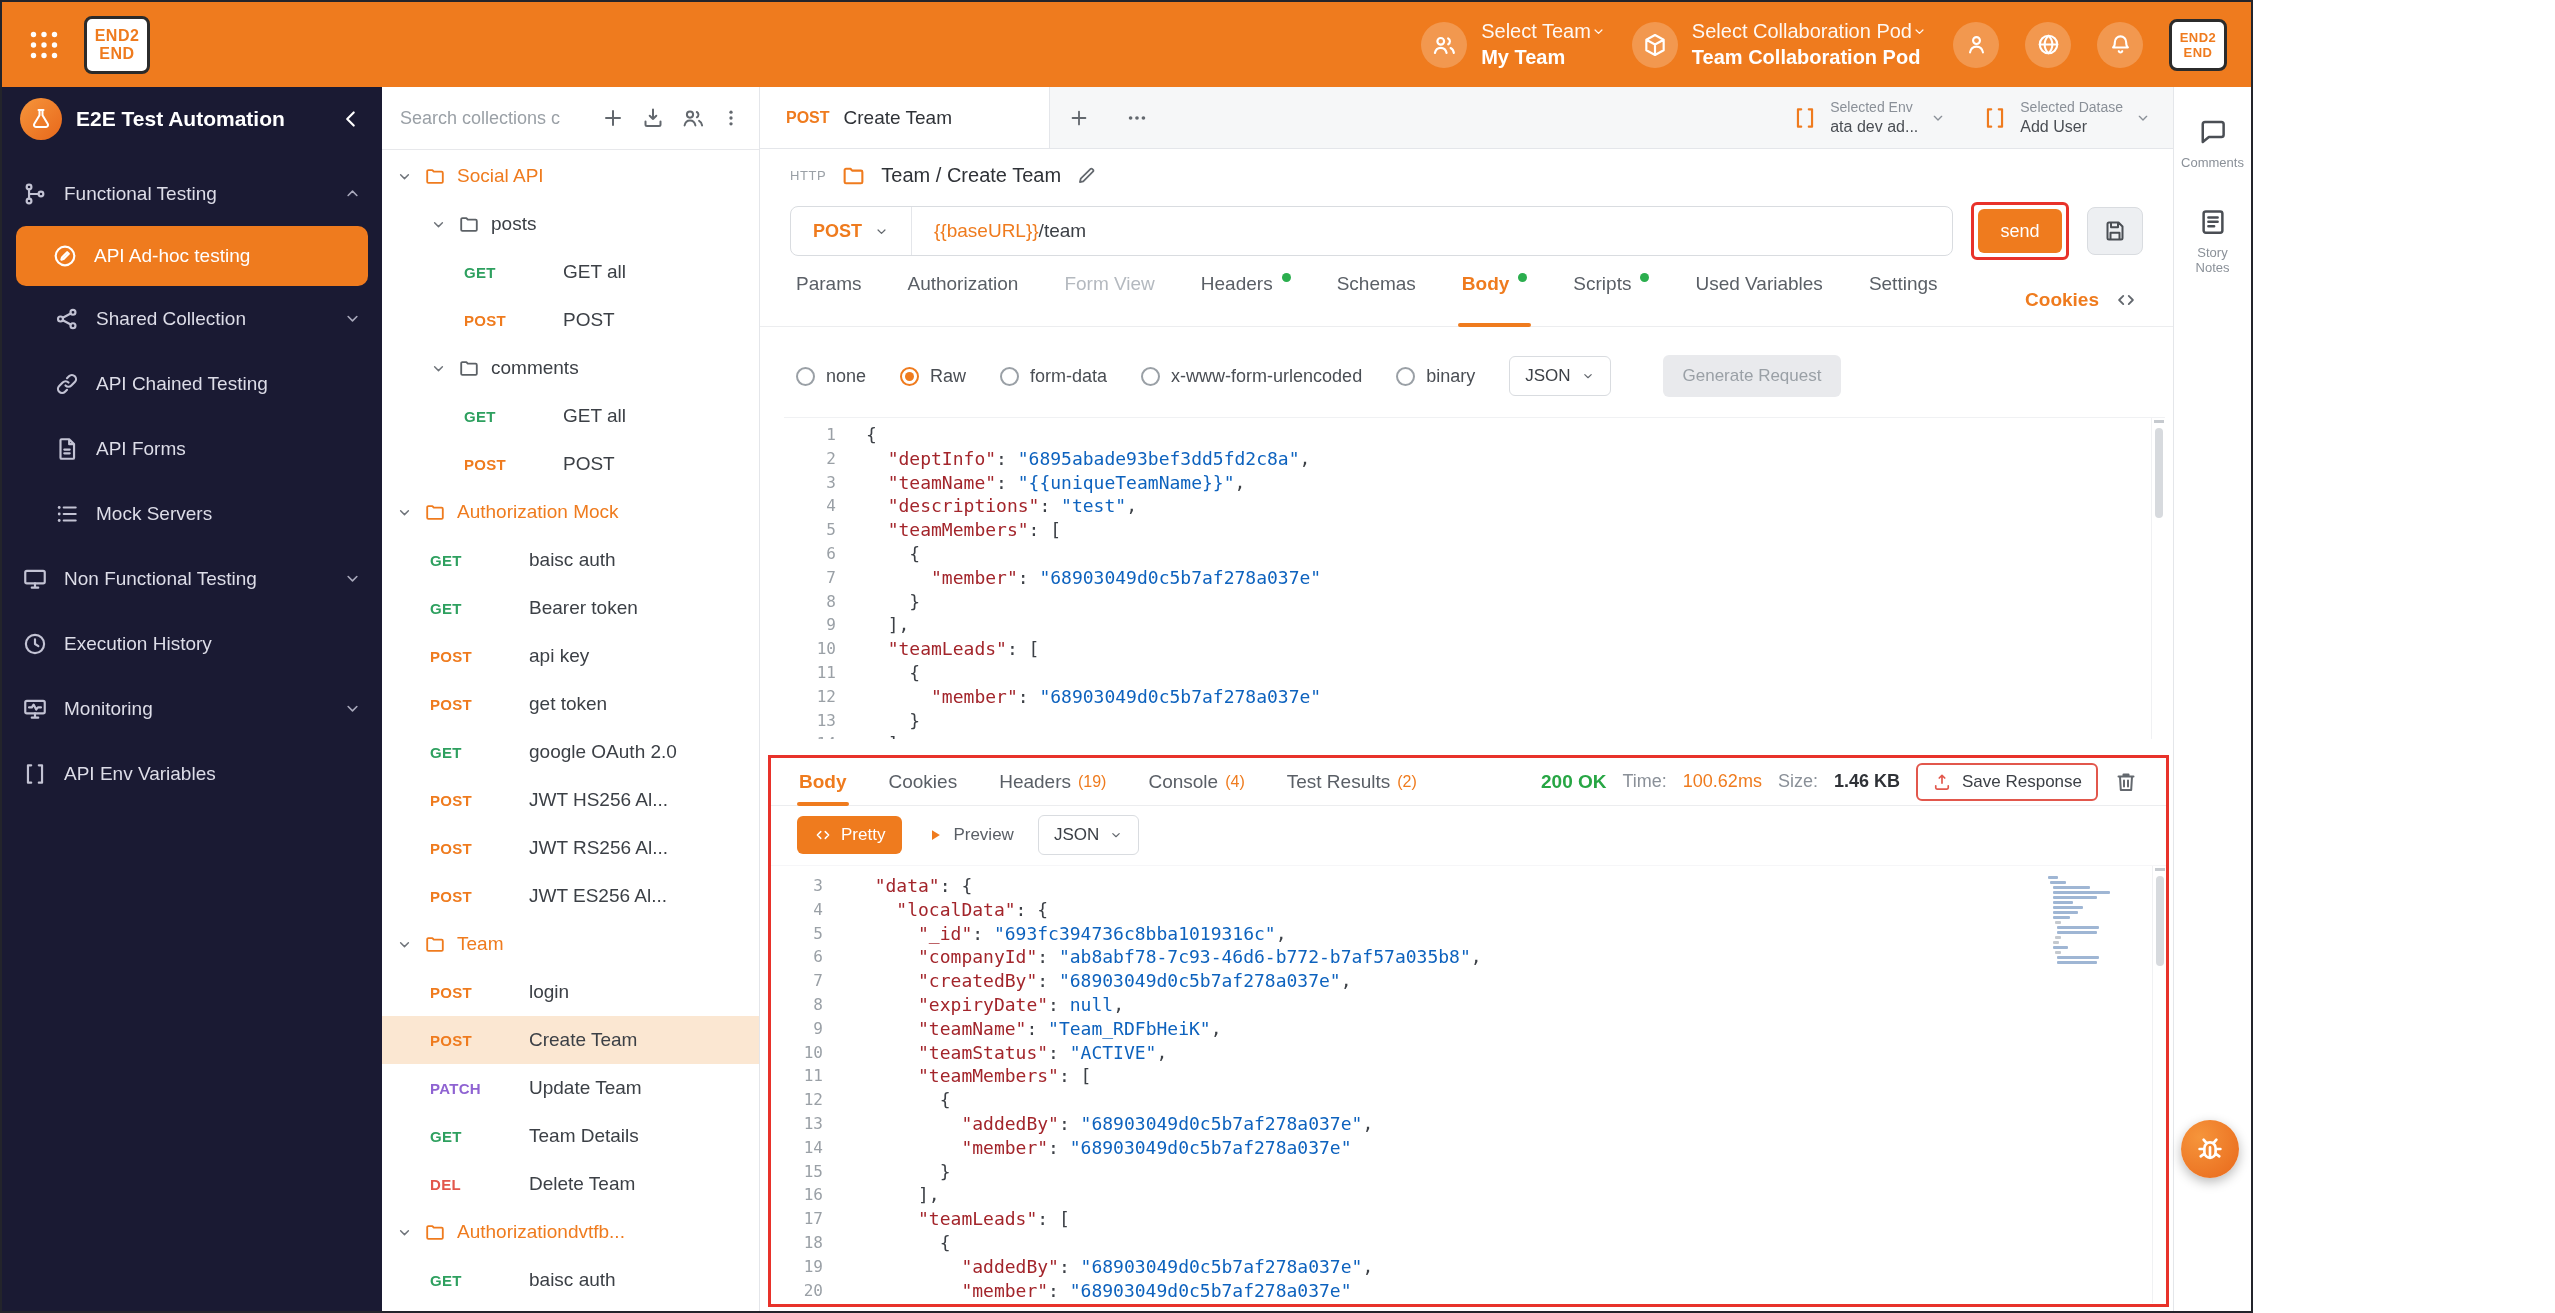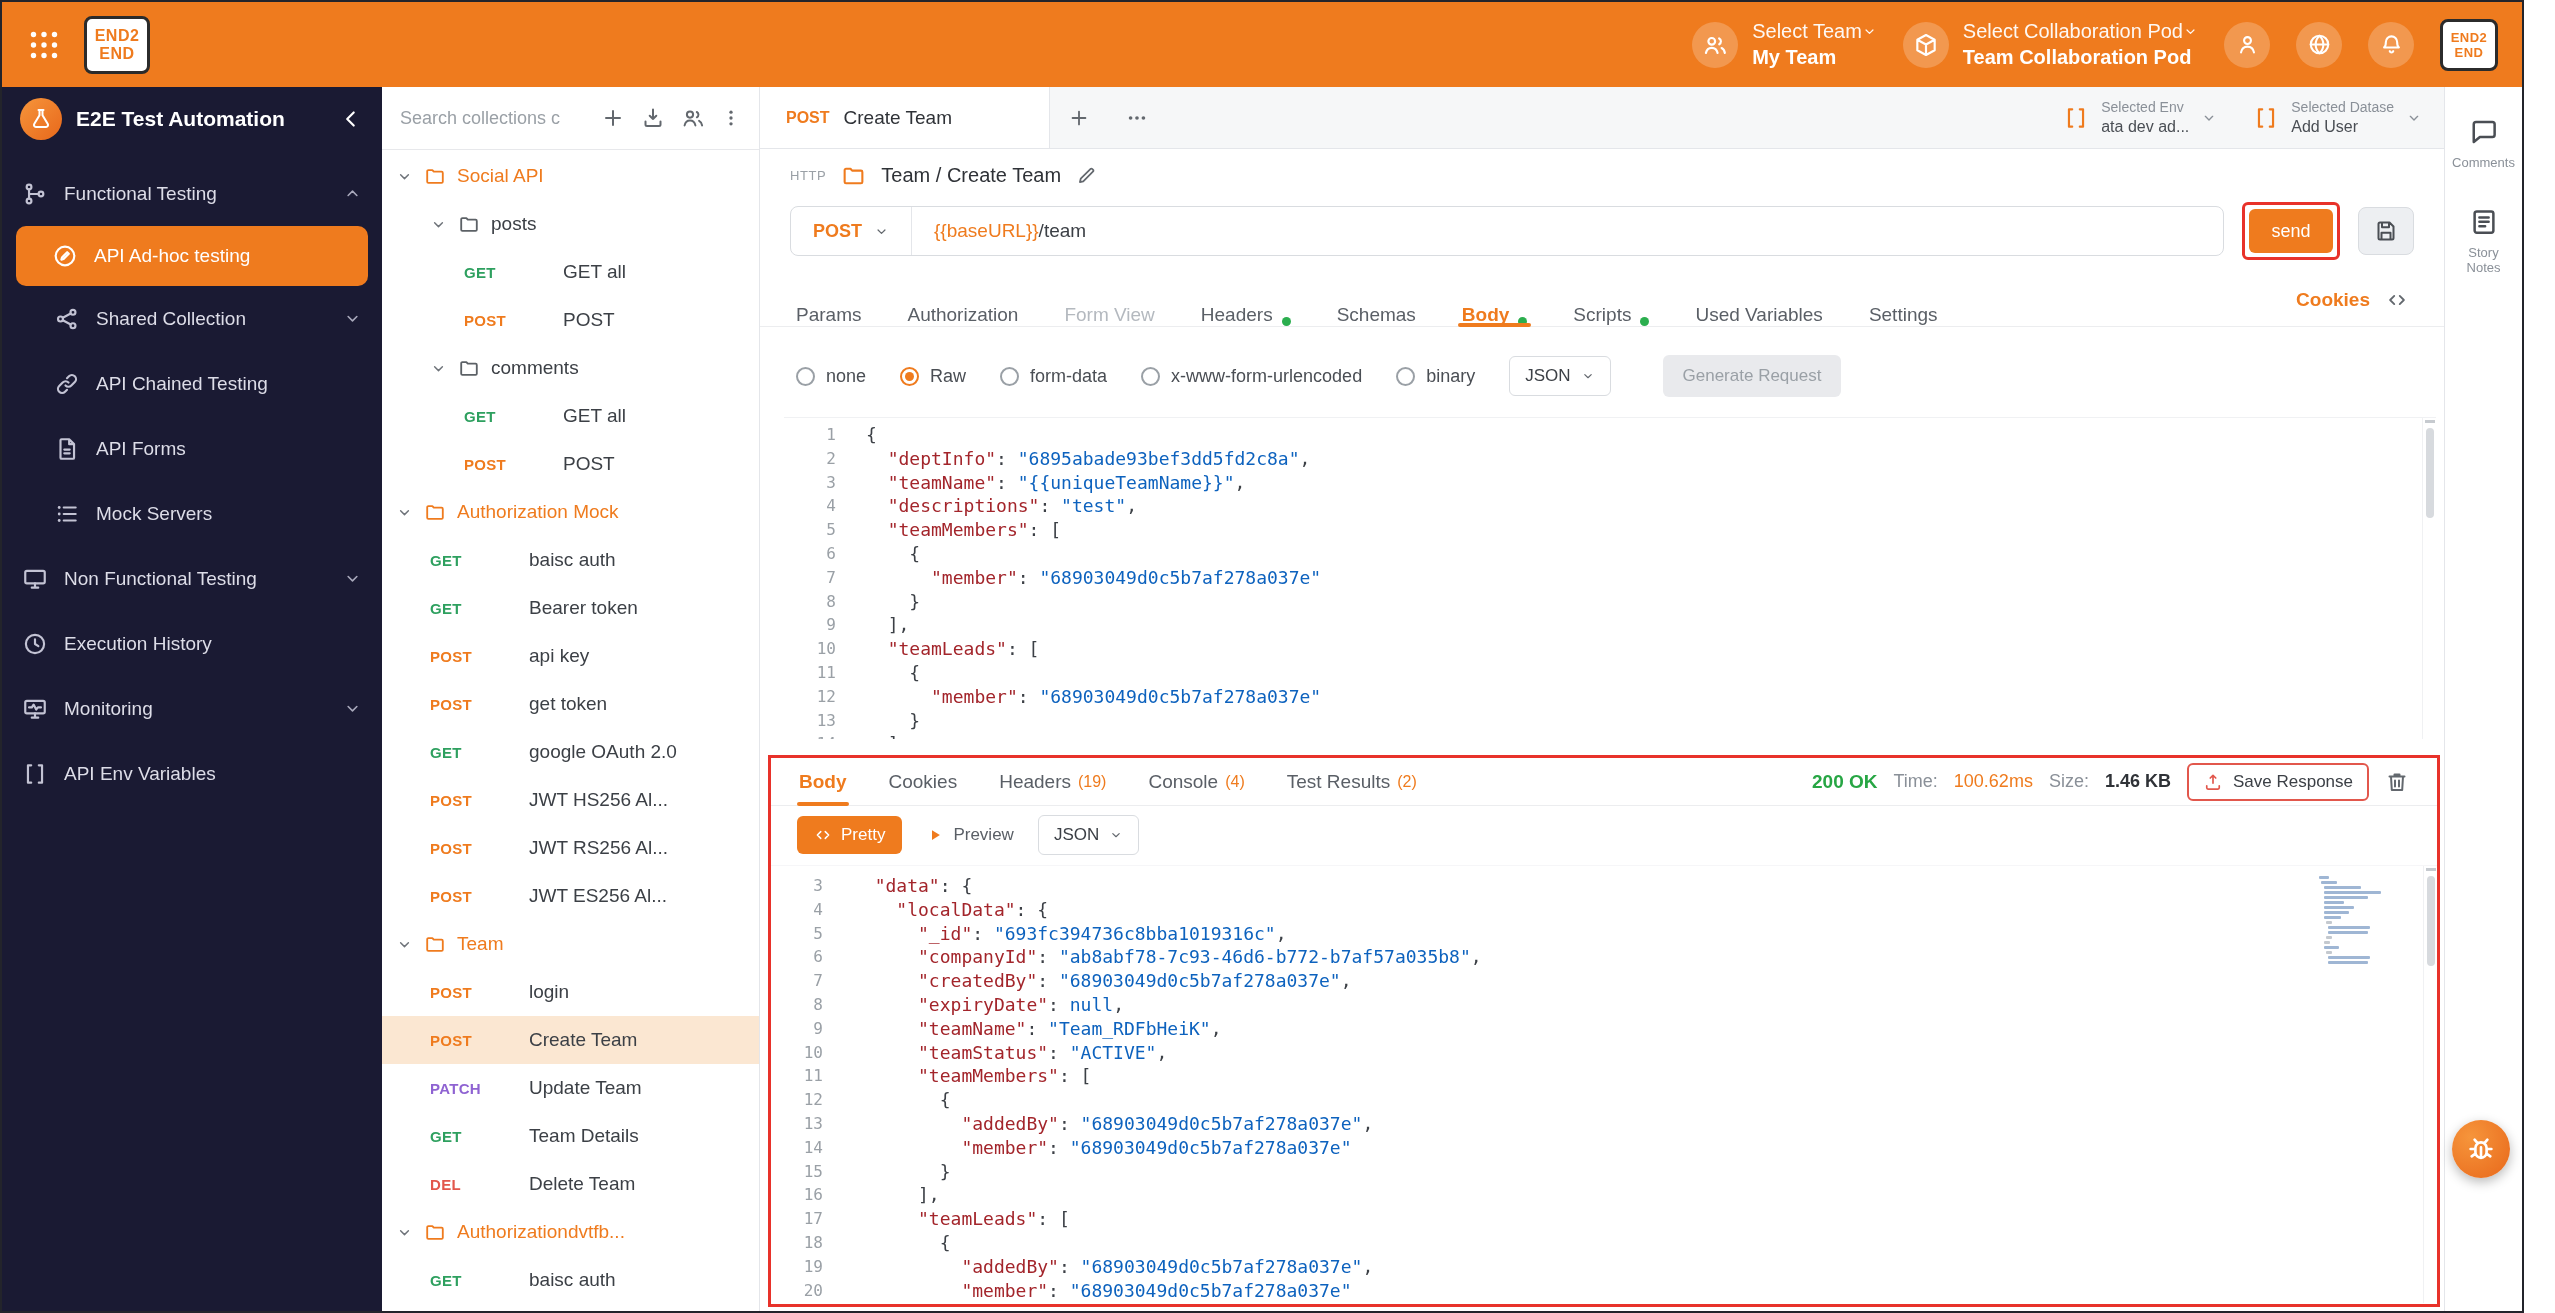--- a/index.html
+++ b/index.html
@@ -1,18 +1,18 @@
 <!DOCTYPE html>
 <html><head>
 <meta charset="utf-8">
 <style>
   *{margin:0;padding:0;box-sizing:border-box}
   html,body{width:2555px;height:1313px}
   body{font-family:"Liberation Sans",sans-serif;background:#fff;overflow:hidden;color:#33373D}
-  .screen{position:relative;width:2524px;height:1313px;background:#fff;border:2px solid #23242B;overflow:hidden}
+  .screen{position:relative;width:2253px;height:1313px;background:#fff;border:2px solid #23242B;overflow:hidden}
   .ic{display:inline-flex;align-items:center;justify-content:center;flex:none}
   .ic svg{width:100%;height:100%}
 
   
   .topbar{position:absolute;top:0;left:0;right:0;height:85px;background:#EF7B1E;display:flex;align-items:center;gap:22px;padding:0 24px;z-index:5}
   .apps-ic{width:36px;height:36px;color:#fff;cursor:pointer}
   .logo-box{width:66px;height:58px;background:#fff;border:3px solid #2B2B2B;border-radius:8px;display:flex;flex-direction:column;align-items:center;justify-content:center;line-height:1;gap:2px;cursor:pointer}
   .logo-box span{font-size:16px;font-weight:800;color:#EF7B1E;letter-spacing:.5px}
   .logo-box.avatar{width:58px;height:52px}
   .logo-box.avatar span{font-size:13px}
@@ -86,21 +86,21 @@
   .method-sel .ic{width:15px;height:15px;color:#63686E}
   .url-text{padding:0 22px;font-size:19px;white-space:nowrap}
   .url-var{color:#EF7B1E}
   .url-path{color:#3C4046}
   .annot{border:3px solid #E8322A;border-radius:6px;padding:4px}
   .send-btn{width:84px;height:44px;background:#EF7B1E;color:#fff;font-size:18px;border:none;border-radius:6px;cursor:pointer}
   .save-req{width:56px;height:48px;background:#EDEFF2;border:1px solid #D9DCE0;border-radius:8px;display:flex;align-items:center;justify-content:center;color:#4A4E54;cursor:pointer}
   .save-req .ic{width:24px;height:24px}
 
   .reqtabs{position:absolute;top:186px;left:0;right:0;height:54px;display:flex;align-items:center;gap:46px;padding:0 36px;border-bottom:1px solid #ECEDEF}
-  .rtab{display:flex;align-items:flex-end;gap:9px;font-size:19px;color:#5A5F66;position:relative;height:100%;cursor:pointer}
+  .rtab{display:flex;align-items:flex-start;gap:9px;font-size:19px;color:#5A5F66;position:relative;height:100%;cursor:pointer}
   .rtab.active{color:#EF7B1E;font-weight:700}
   .rtab.active::after{content:"";position:absolute;left:-4px;right:-4px;bottom:-1px;height:4px;background:#EF7B1E;border-radius:2px}
   .rtab.disabled{color:#B4B9BF}
   .gdot{width:9px;height:9px;border-radius:50%;background:#2BAE4E}
   .cookies-box{margin-left:auto;display:flex;align-items:center;gap:16px}
   .cookies-label{color:#EF7B1E;font-size:19px;font-weight:600;cursor:pointer}
   .code-ic{width:22px;height:22px;color:#63686E;cursor:pointer}
 
   .radios{position:absolute;top:262px;left:0;right:0;height:54px;display:flex;align-items:center;gap:34px;padding:0 36px}
   .radio-opt{display:flex;align-items:center;gap:11px;font-size:18px;color:#4A4E54;cursor:pointer}

